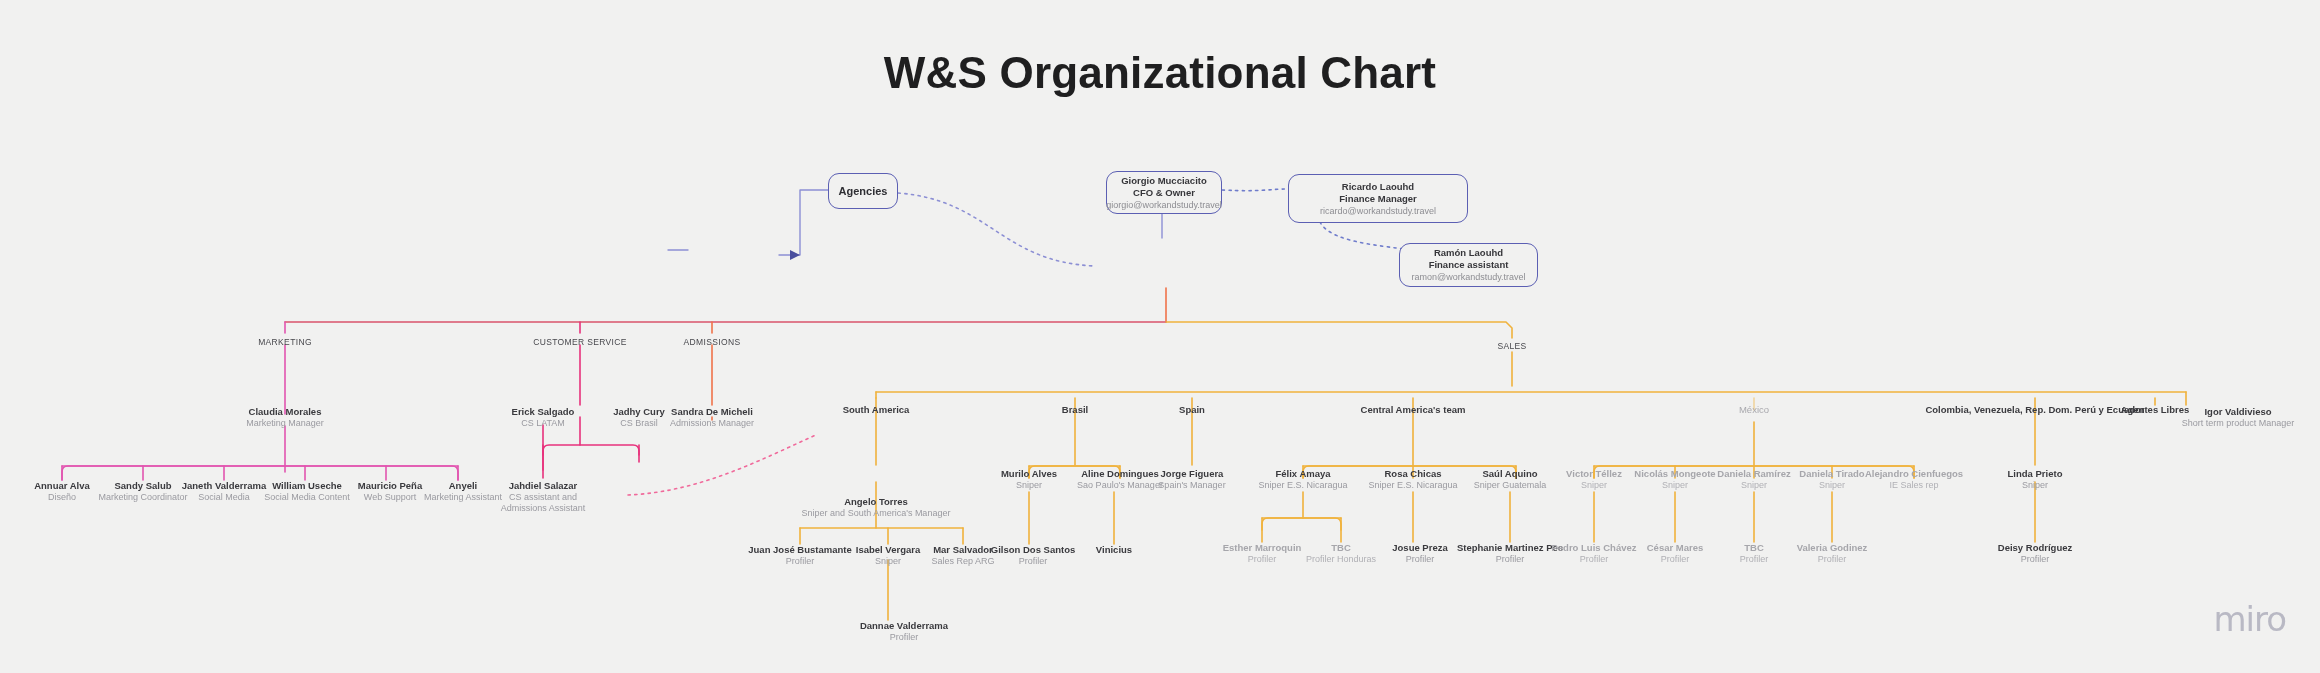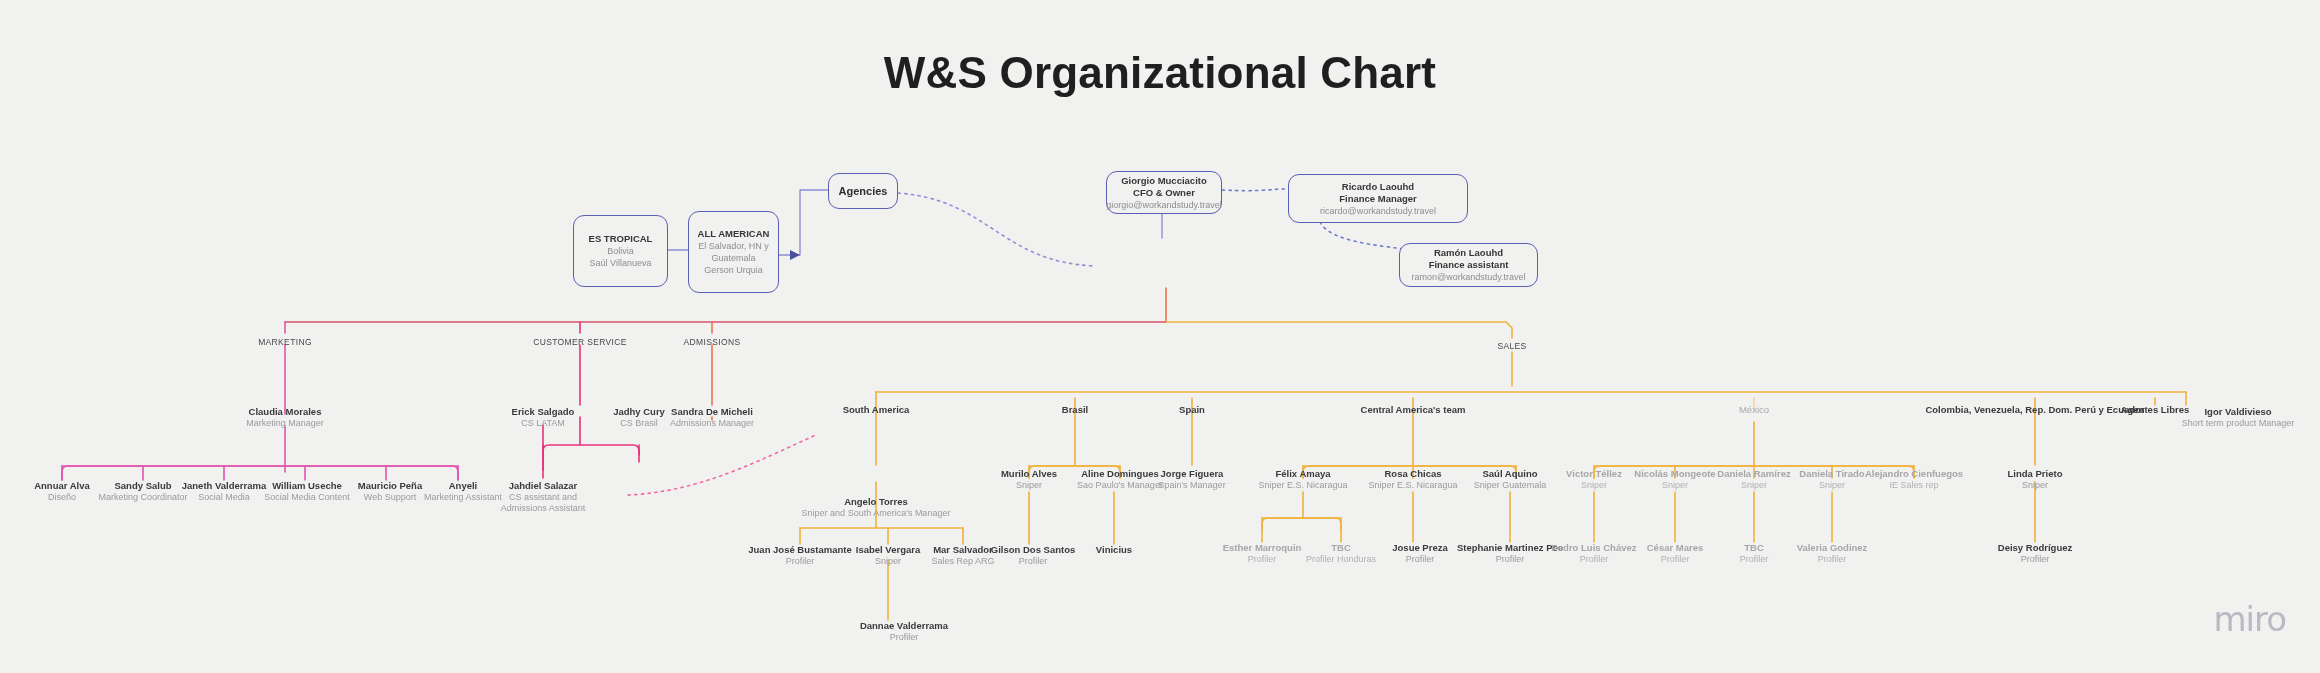--- a/index.html
+++ b/index.html
@@ -180,32 +180,21 @@
 
       <path d="M2155,398 L2155,405" stroke="#f0b23c" stroke-width="1.6"></path>
       <path d="M2186,392 L2186,405" stroke="#f0b23c" stroke-width="1.6"></path>
     </g>
   </svg>
 
   <div class="box plain" style="left:828px;top:173px;width:70px;height:36px;">
     <span class="bx-name">Agencies</span>
   </div>
 
-  <div class="box" style="left:573px;top:215px;width:95px;height:72px;">
-    <span class="bx-name">ES TROPICAL</span>
-    <span class="bx-sub">Bolivia</span>
-    <span class="bx-sub">Saúl Villanueva</span>
-  </div>
-
-  <div class="box" style="left:688px;top:211px;width:91px;height:82px;">
-    <span class="bx-name">ALL AMERICAN</span>
-    <span class="bx-sub">El Salvador, HN y</span>
-    <span class="bx-sub">Guatemala</span>
-    <span class="bx-sub">Gerson Urquia</span>
-  </div>
+
 
   <div class="box" style="left:1106px;top:171px;width:116px;height:43px;">
     <span class="bx-name">Giorgio Mucciacito</span>
     <span class="bx-role">CFO &amp; Owner</span>
     <span class="bx-sub">giorgio@workandstudy.travel</span>
   </div>
 
   <div class="box" style="left:1288px;top:174px;width:180px;height:49px;">
     <span class="bx-name">Ricardo Laouhd</span>
     <span class="bx-role">Finance Manager</span>

